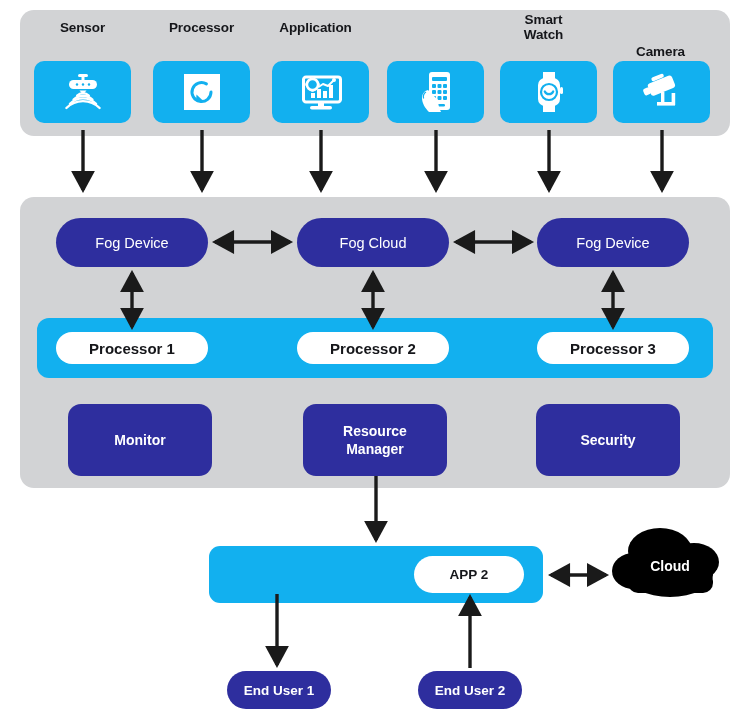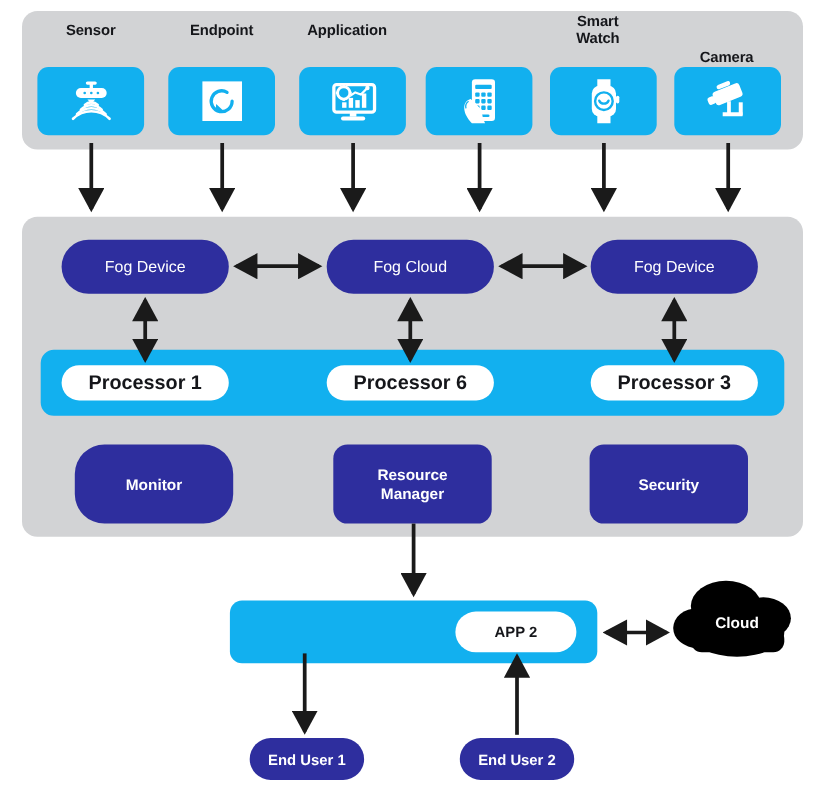--- a/index.html
+++ b/index.html
@@ -88,21 +88,21 @@
   .processor {
     position: absolute;
     width: 152px;
     height: 32px;
     top: 332px;
     background: #ffffff;
     border-radius: 17px;
     display: flex;
     align-items: center;
     justify-content: center;
-    font-size: 18px;
+    font-size: 15px;
     font-weight: 700;
     color: #15161a;
   }
   #processor-1 { left: 56px; }
   #processor-2 { left: 297px; }
   #processor-3 { left: 537px; }
 
   
   .service-box {
     position: absolute;
@@ -113,21 +113,21 @@
     border-radius: 13px;
     display: flex;
     align-items: center;
     justify-content: center;
     text-align: center;
     font-size: 14px;
     font-weight: 700;
     color: #ffffff;
     line-height: 18px;
   }
-  #service-monitor  { left: 68px; border-radius: 27px; }
+  #service-monitor  { left: 68px; }
   #service-resource { left: 303px; }
   #service-security { left: 536px; text-align: center; }
 
   
   #app-bar {
     left: 209px;
     top: 546px;
     width: 334px;
     height: 57px;
     background: #12b0ef;
@@ -213,21 +213,21 @@
       <circle cx="23" cy="12.5" r="1.2" fill="#12b0ef"></circle>
       <circle cx="29" cy="12.5" r="1.2" fill="#12b0ef"></circle>
       <path d="M19.5 18.5 L23 22.5 L26.5 18.5 Z" fill="#fff"></path>
       <path d="M17.2 23.5 a8.2 8.2 0 0 1 11.6 0" stroke="#fff" stroke-width="2.4" fill="none" stroke-linecap="round"></path>
       <path d="M13.6 27.6 a13.3 13.3 0 0 1 18.8 0" stroke="#fff" stroke-width="2.4" fill="none" stroke-linecap="round"></path>
       <path d="M10 31.8 a18.4 18.4 0 0 1 26 0" stroke="#fff" stroke-width="2.4" fill="none" stroke-linecap="round"></path>
       <path d="M6.4 36 a23.5 23.5 0 0 1 33.2 0" stroke="#fff" stroke-width="2.4" fill="none" stroke-linecap="round"></path>
     </svg>
   </div>
 
-  <div class="device-label" style="left:145px;">Endpoint</div>
+  <div class="device-label" style="left:145px;">Processor</div>
   <div class="device-card" style="left:153px;">
     <svg class="device-icon" width="40" height="40" viewBox="0 0 40 40">
       <rect x="2" y="2" width="36" height="36" fill="#fff"></rect>
       <path d="M29 20 a9.5 9.5 0 1 1 -4.6 -8.1" stroke="#12b0ef" stroke-width="3" fill="none" stroke-linecap="round"></path>
       <path d="M14.5 22.5 L14.0 29.2 L20.6 28.2 Z" fill="#12b0ef"></path>
     </svg>
   </div>
 
   <div class="device-label" style="left:259px;">Application</div>
   <div class="device-card" style="left:272px;">
@@ -311,21 +311,21 @@
   </div>
   <div class="pill fog-node" id="fog-device-2">
     <span>Fog Device</span>
   </div>
 
   <div class="abs" id="processor-bar"></div>
   <div class="processor" id="processor-1">
     <span>Processor 1</span>
   </div>
   <div class="processor" id="processor-2">
-    <span>Processor 6</span>
+    <span>Processor 2</span>
   </div>
   <div class="processor" id="processor-3">
     <span>Processor 3</span>
   </div>
 
   <div class="service-box" id="service-monitor">
     <span>Monitor</span>
   </div>
   <div class="service-box" id="service-resource">
     <span>

